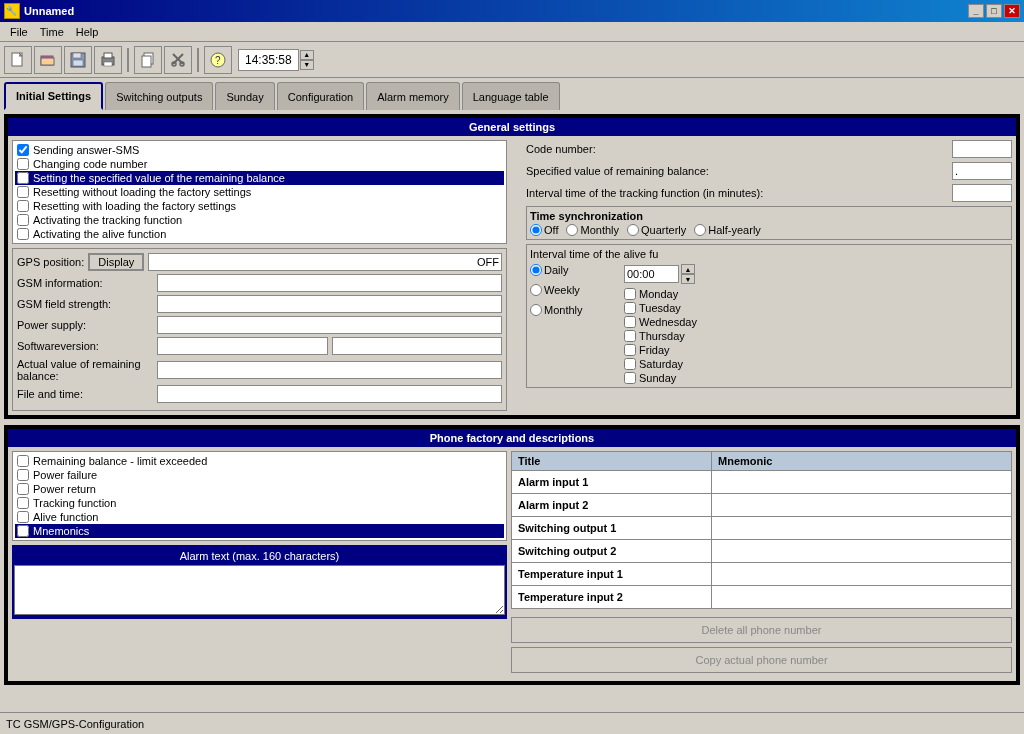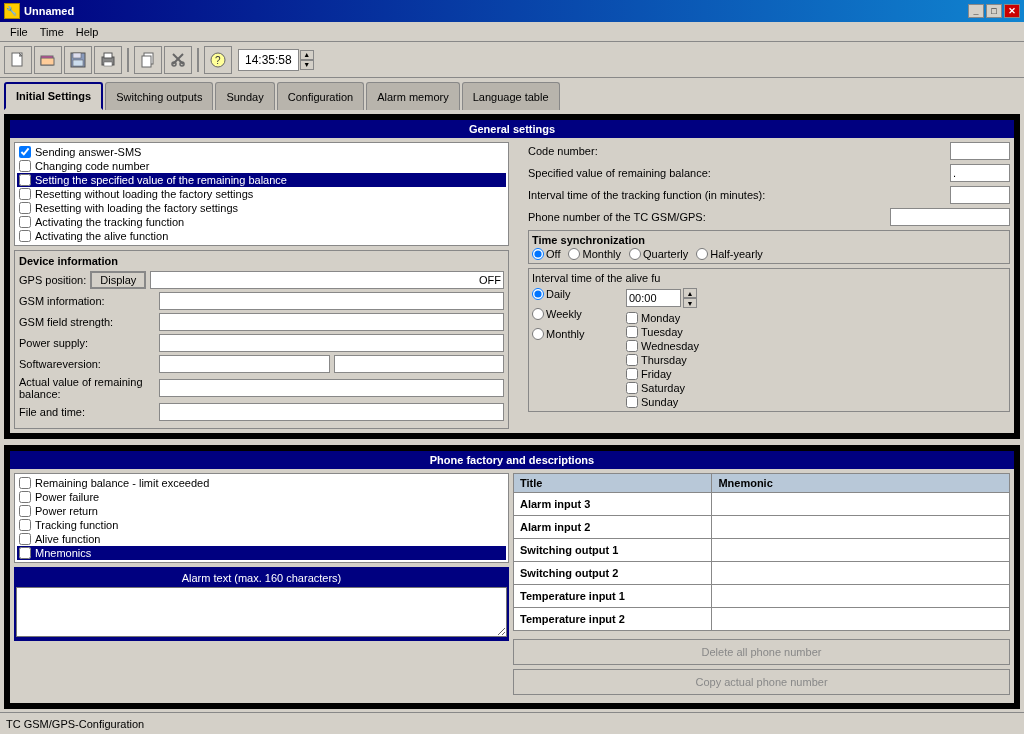--- a/index.html
+++ b/index.html
@@ -165,21 +165,21 @@
     
     .main-content {
       background: #d4d0c8;
       padding: 4px;
       height: calc(734px - 22px - 20px - 36px - 32px - 22px);
       overflow: hidden;
     }
 
     
     .section-panel {
-      border: 6px solid #000000;
+      border: 4px solid #000000;
       background: #d4d0c8;
       margin-bottom: 6px;
     }
     .section-header {
       background: #000080;
       color: white;
       text-align: center;
       padding: 3px;
       font-size: 11px;
       font-weight: bold;
@@ -624,21 +624,20 @@
             <input type="checkbox" style="">
             <span>Activating the tracking function</span>
           </div>
           <div class="check-item">
             <input type="checkbox" style="">
             <span>Activating the alive function</span>
           </div>
         </div>
 
         <div class="device-info-box">
-          <div class="device-info-title">Device information</div>
 
           <div class="gps-row">
             <span class="gps-label">GPS position:</span>
             <button class="display-btn">Display</button>
             <input class="gps-input" type="text" readonly="" value="OFF" style="">
           </div>
 
           <div class="info-row">
             <span class="info-label">GSM information:</span>
             <input class="info-input" type="text" style="">
@@ -677,24 +676,20 @@
         <div class="field-row">
           <span class="field-label">Specified value of remaining balance:</span>
           <input class="field-input" type="text" value="." style="">
         </div>
 
         <div class="field-row">
           <span class="field-label">Interval time of the tracking function (in minutes):</span>
           <input class="field-input" type="text" style="">
         </div>
 
-        <div class="field-row">
-          <span class="field-label">Phone number of the TC GSM/GPS:</span>
-          <input class="field-input-wide" type="text" style="">
-        </div>
 
         <div class="time-sync-section">
           <div class="time-sync-title">Time synchronization</div>
           <div class="radio-row">
             <label class="radio-item">
               <input type="radio" name="timesync" checked="" style=""> Off
             </label>
             <label class="radio-item">
               <input type="radio" name="timesync" style=""> Monthly
             </label>
@@ -789,21 +784,21 @@
 
         <table class="mnemonic-table">
           <thead>
             <tr>
               <th class="title-col">Title</th>
               <th class="mnemo-col">Mnemonic</th>
             </tr>
           </thead>
           <tbody>
             <tr>
-              <td class="title-col">Alarm input 3</td>
+              <td class="title-col">Alarm input 1</td>
               <td class="mnemo-col"><input type="text" style="width: 100%; border: none; height: 18px;"></td>
             </tr>
             <tr>
               <td class="title-col">Alarm input 2</td>
               <td class="mnemo-col"><input type="text" style="width: 100%; border: none; height: 18px;"></td>
             </tr>
             <tr>
               <td class="title-col">Switching output 1</td>
               <td class="mnemo-col"><input type="text" style="width: 100%; border: none; height: 18px;"></td>
             </tr>

